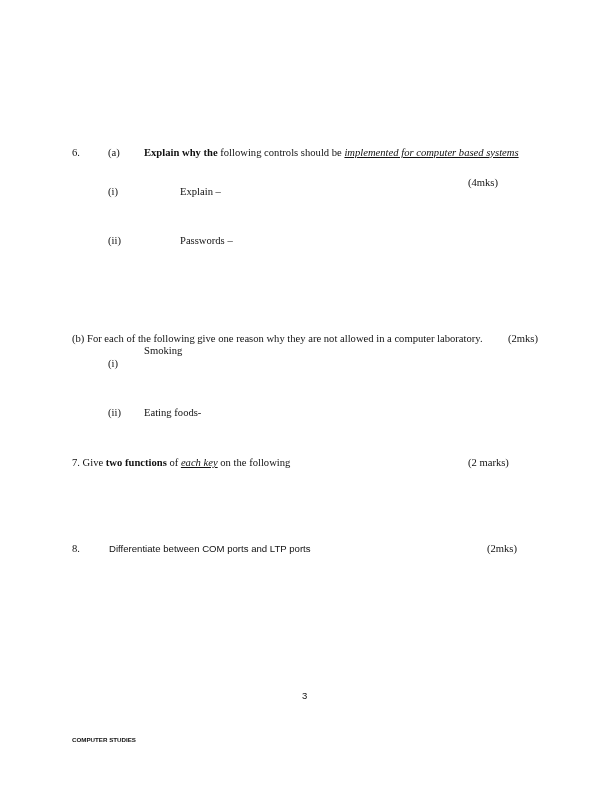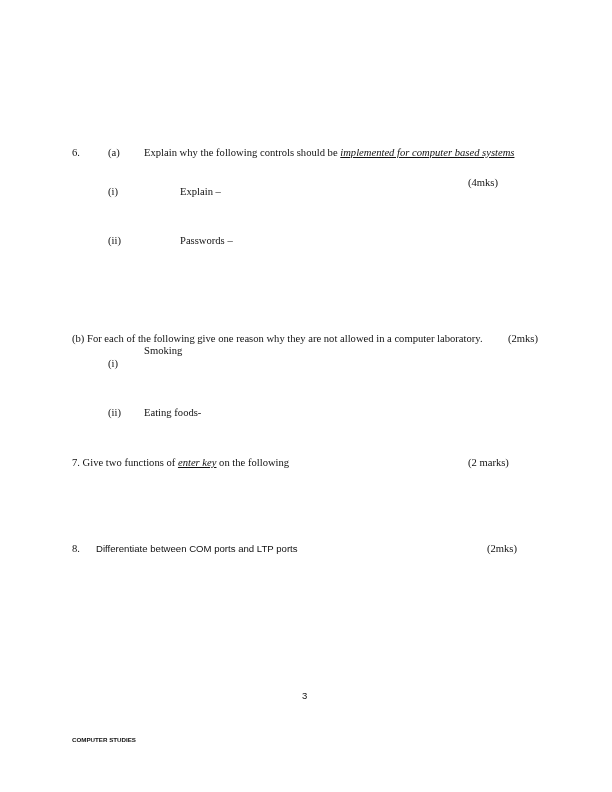--- a/index.html
+++ b/index.html
@@ -11,21 +11,21 @@
       width: 612px;
       height: 792px;
       position: relative;
       overflow: hidden;
       color: #111111;
       font-family: "Liberation Serif", serif;
       font-size: 10.6px;
     }
     .abs { position: absolute; white-space: nowrap; line-height: 1; }
     .sans { font-family: "Liberation Sans", sans-serif; }
-    b { font-weight: normal; }
+    b { font-weight: bold; }
     i { font-style: italic; text-decoration: underline; }
   </style>
 </head>
 <body>
 
 <div class="abs" style="left:72px; top:148px;">6.</div>
 <div class="abs" style="left:108px; top:148px;">(a)</div>
 <div class="abs" style="left:144px; top:148px;">
   <b>Explain why the</b><span> following controls should  be </span><i>implemented for computer based systems</i>
 </div>
@@ -40,22 +40,22 @@
 <div class="abs" style="left:72px; top:334px;">(b) For each of the following give one reason why they are not allowed in a computer laboratory.</div>
 <div class="abs" style="left:508px; top:334px;">(2mks)</div>
 
 <div class="abs" style="left:108px; top:359px;">(i)</div>
 <div class="abs" style="left:144px; top:346px;">Smoking</div>
 
 <div class="abs" style="left:108px; top:408px;">(ii)</div>
 <div class="abs" style="left:144px; top:408px;">Eating foods-</div>
 
 <div class="abs" style="left:72px; top:458px;">
-  <span>7. Give </span><b>two functions</b><span> of </span><i>enter key</i><span> on the following</span>
+  <span>7. Give </span><b>two functions</b><span> of </span><i>each key</i><span> on the following</span>
 </div>
 <div class="abs" style="left:468px; top:458px;text-align:center;">(2 marks)</div>
 
 <div class="abs" style="left:72px; top:544px;">8.</div>
-<div class="abs sans" style="left:96px; top:544px; font-size:9.6px;">Differentiate between COM ports and LTP ports</div>
+<div class="abs sans" style="left:109px; top:544px; font-size:9.6px;">Differentiate between COM ports and LTP ports</div>
 <div class="abs" style="left:487px; top:544px;">(2mks)</div>
 
 <div class="abs sans" style="left:302px; top:691px; font-size:9.5px;">3</div>
 <div class="abs sans" style="left:72px; top:737px; font-size:6.2px; font-weight:bold;">COMPUTER STUDIES</div>
 
 </body></html>

